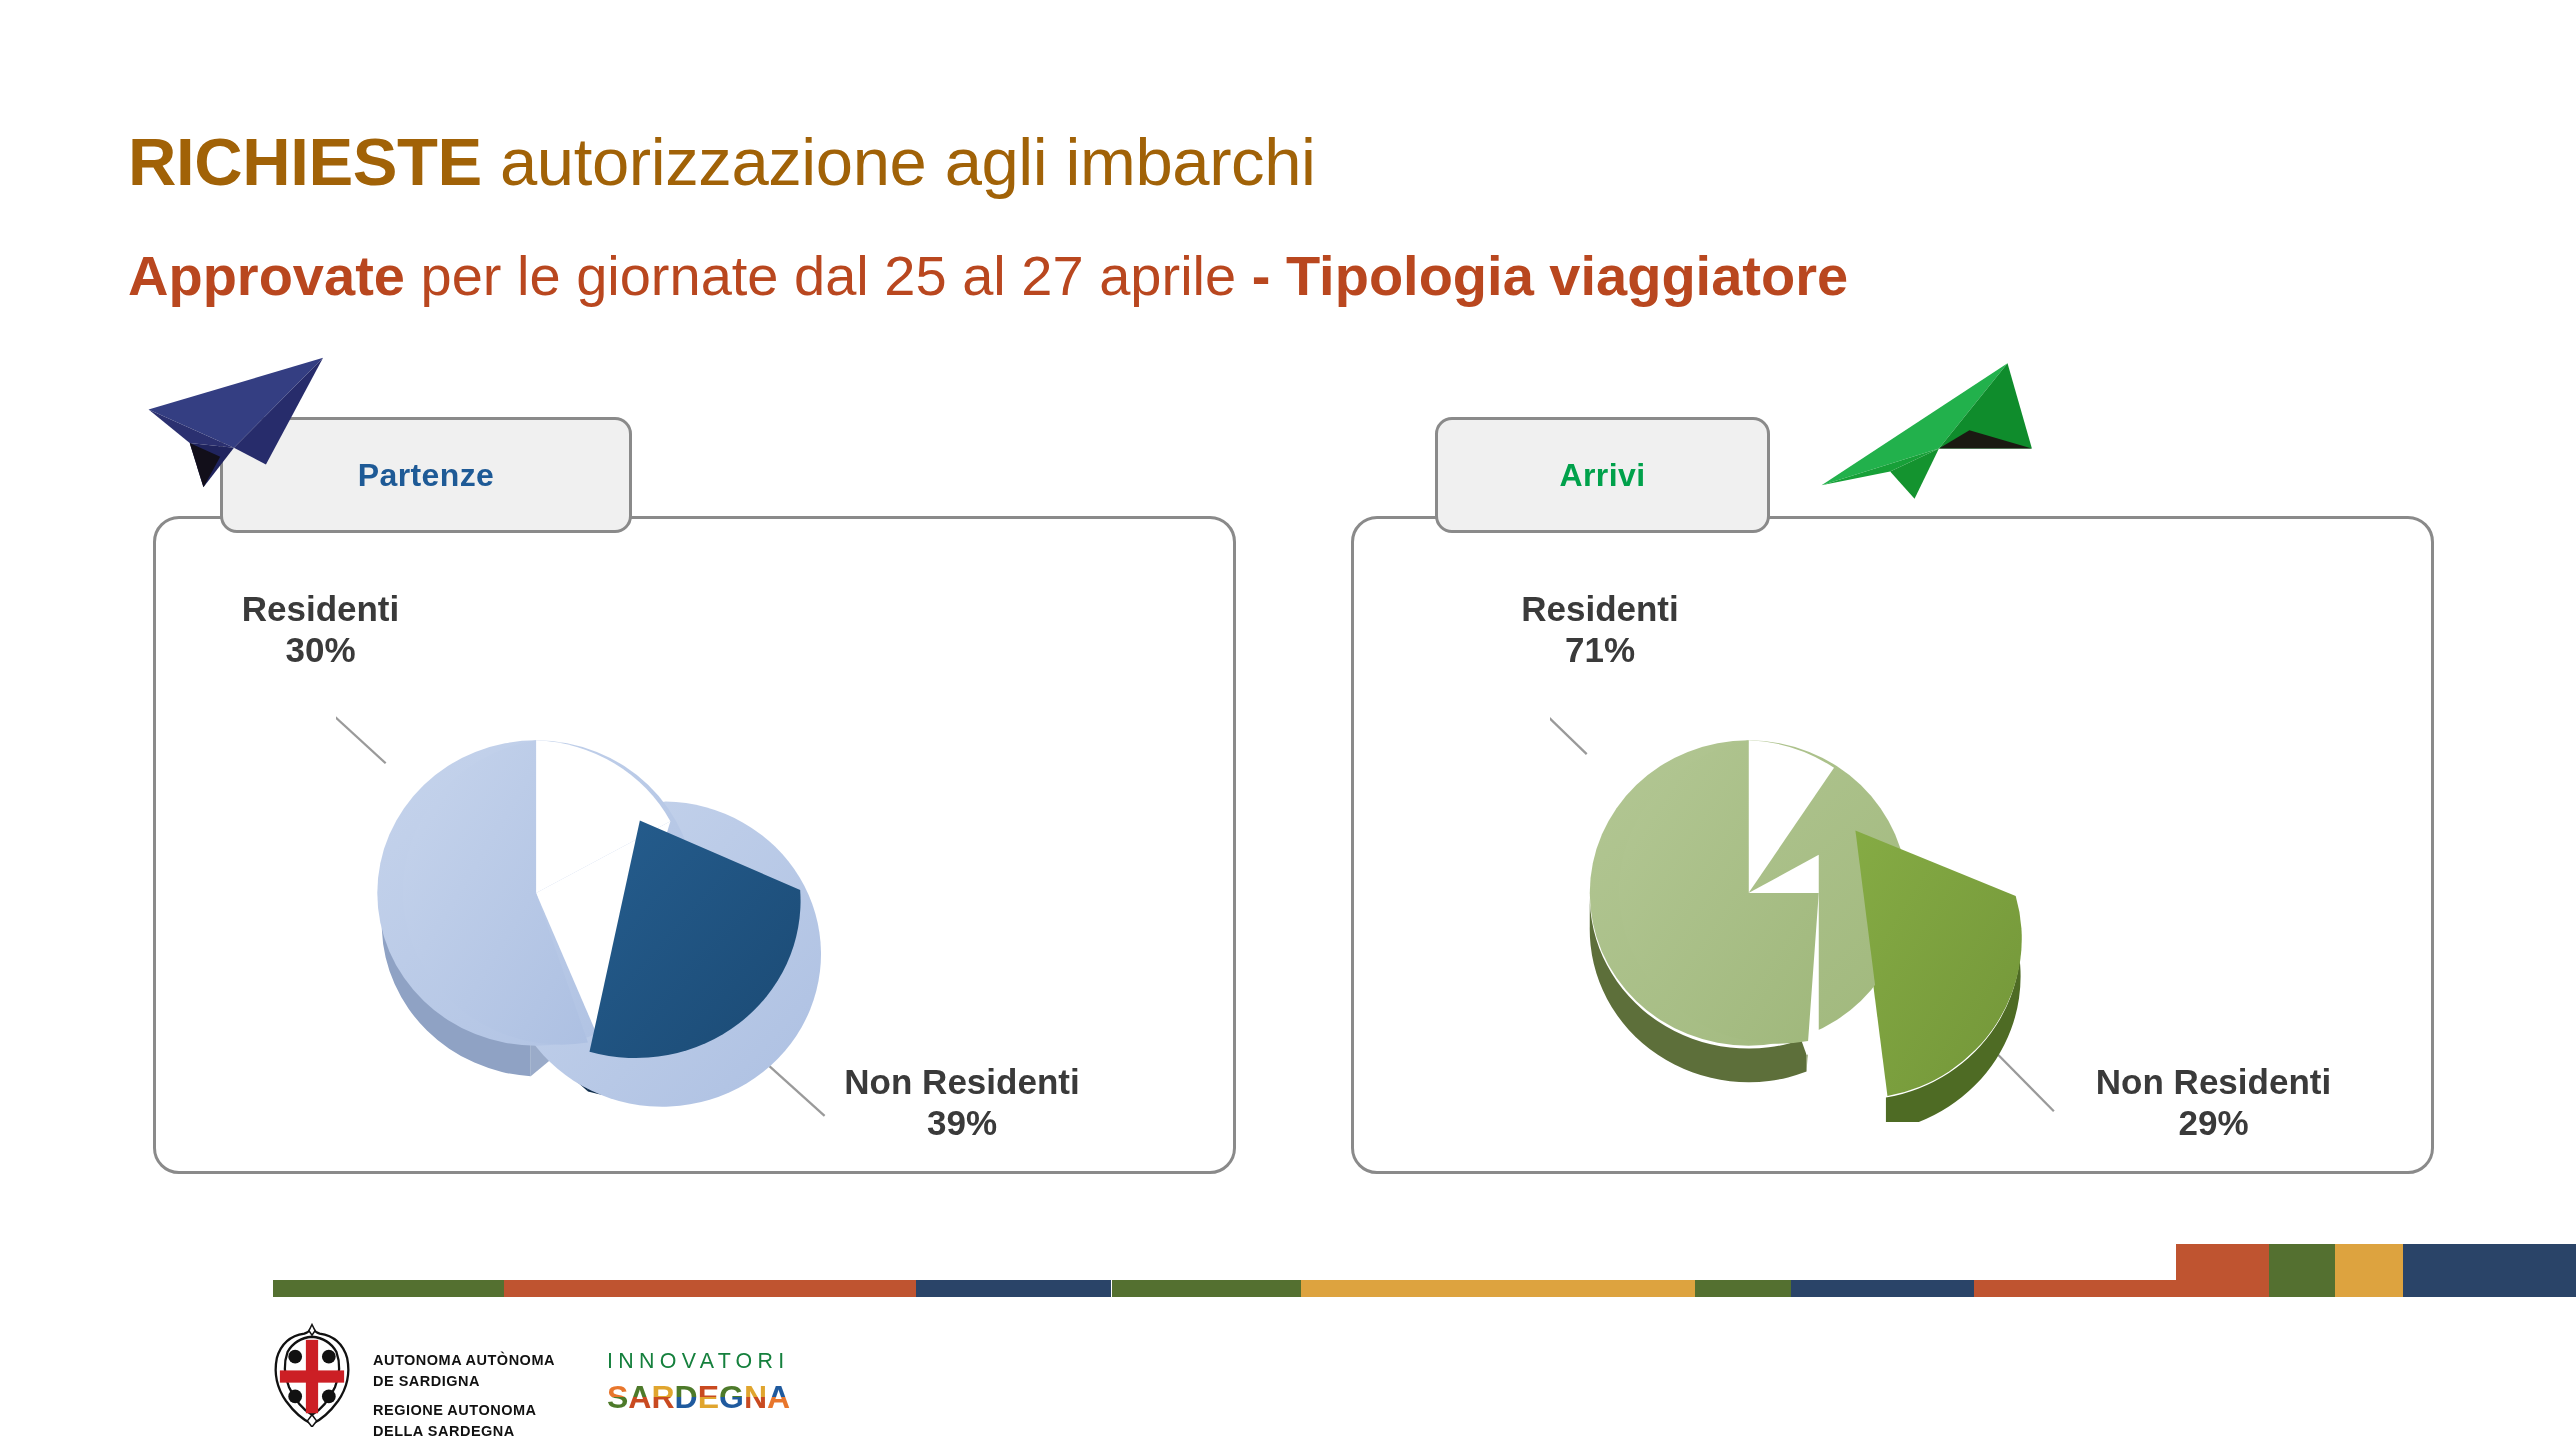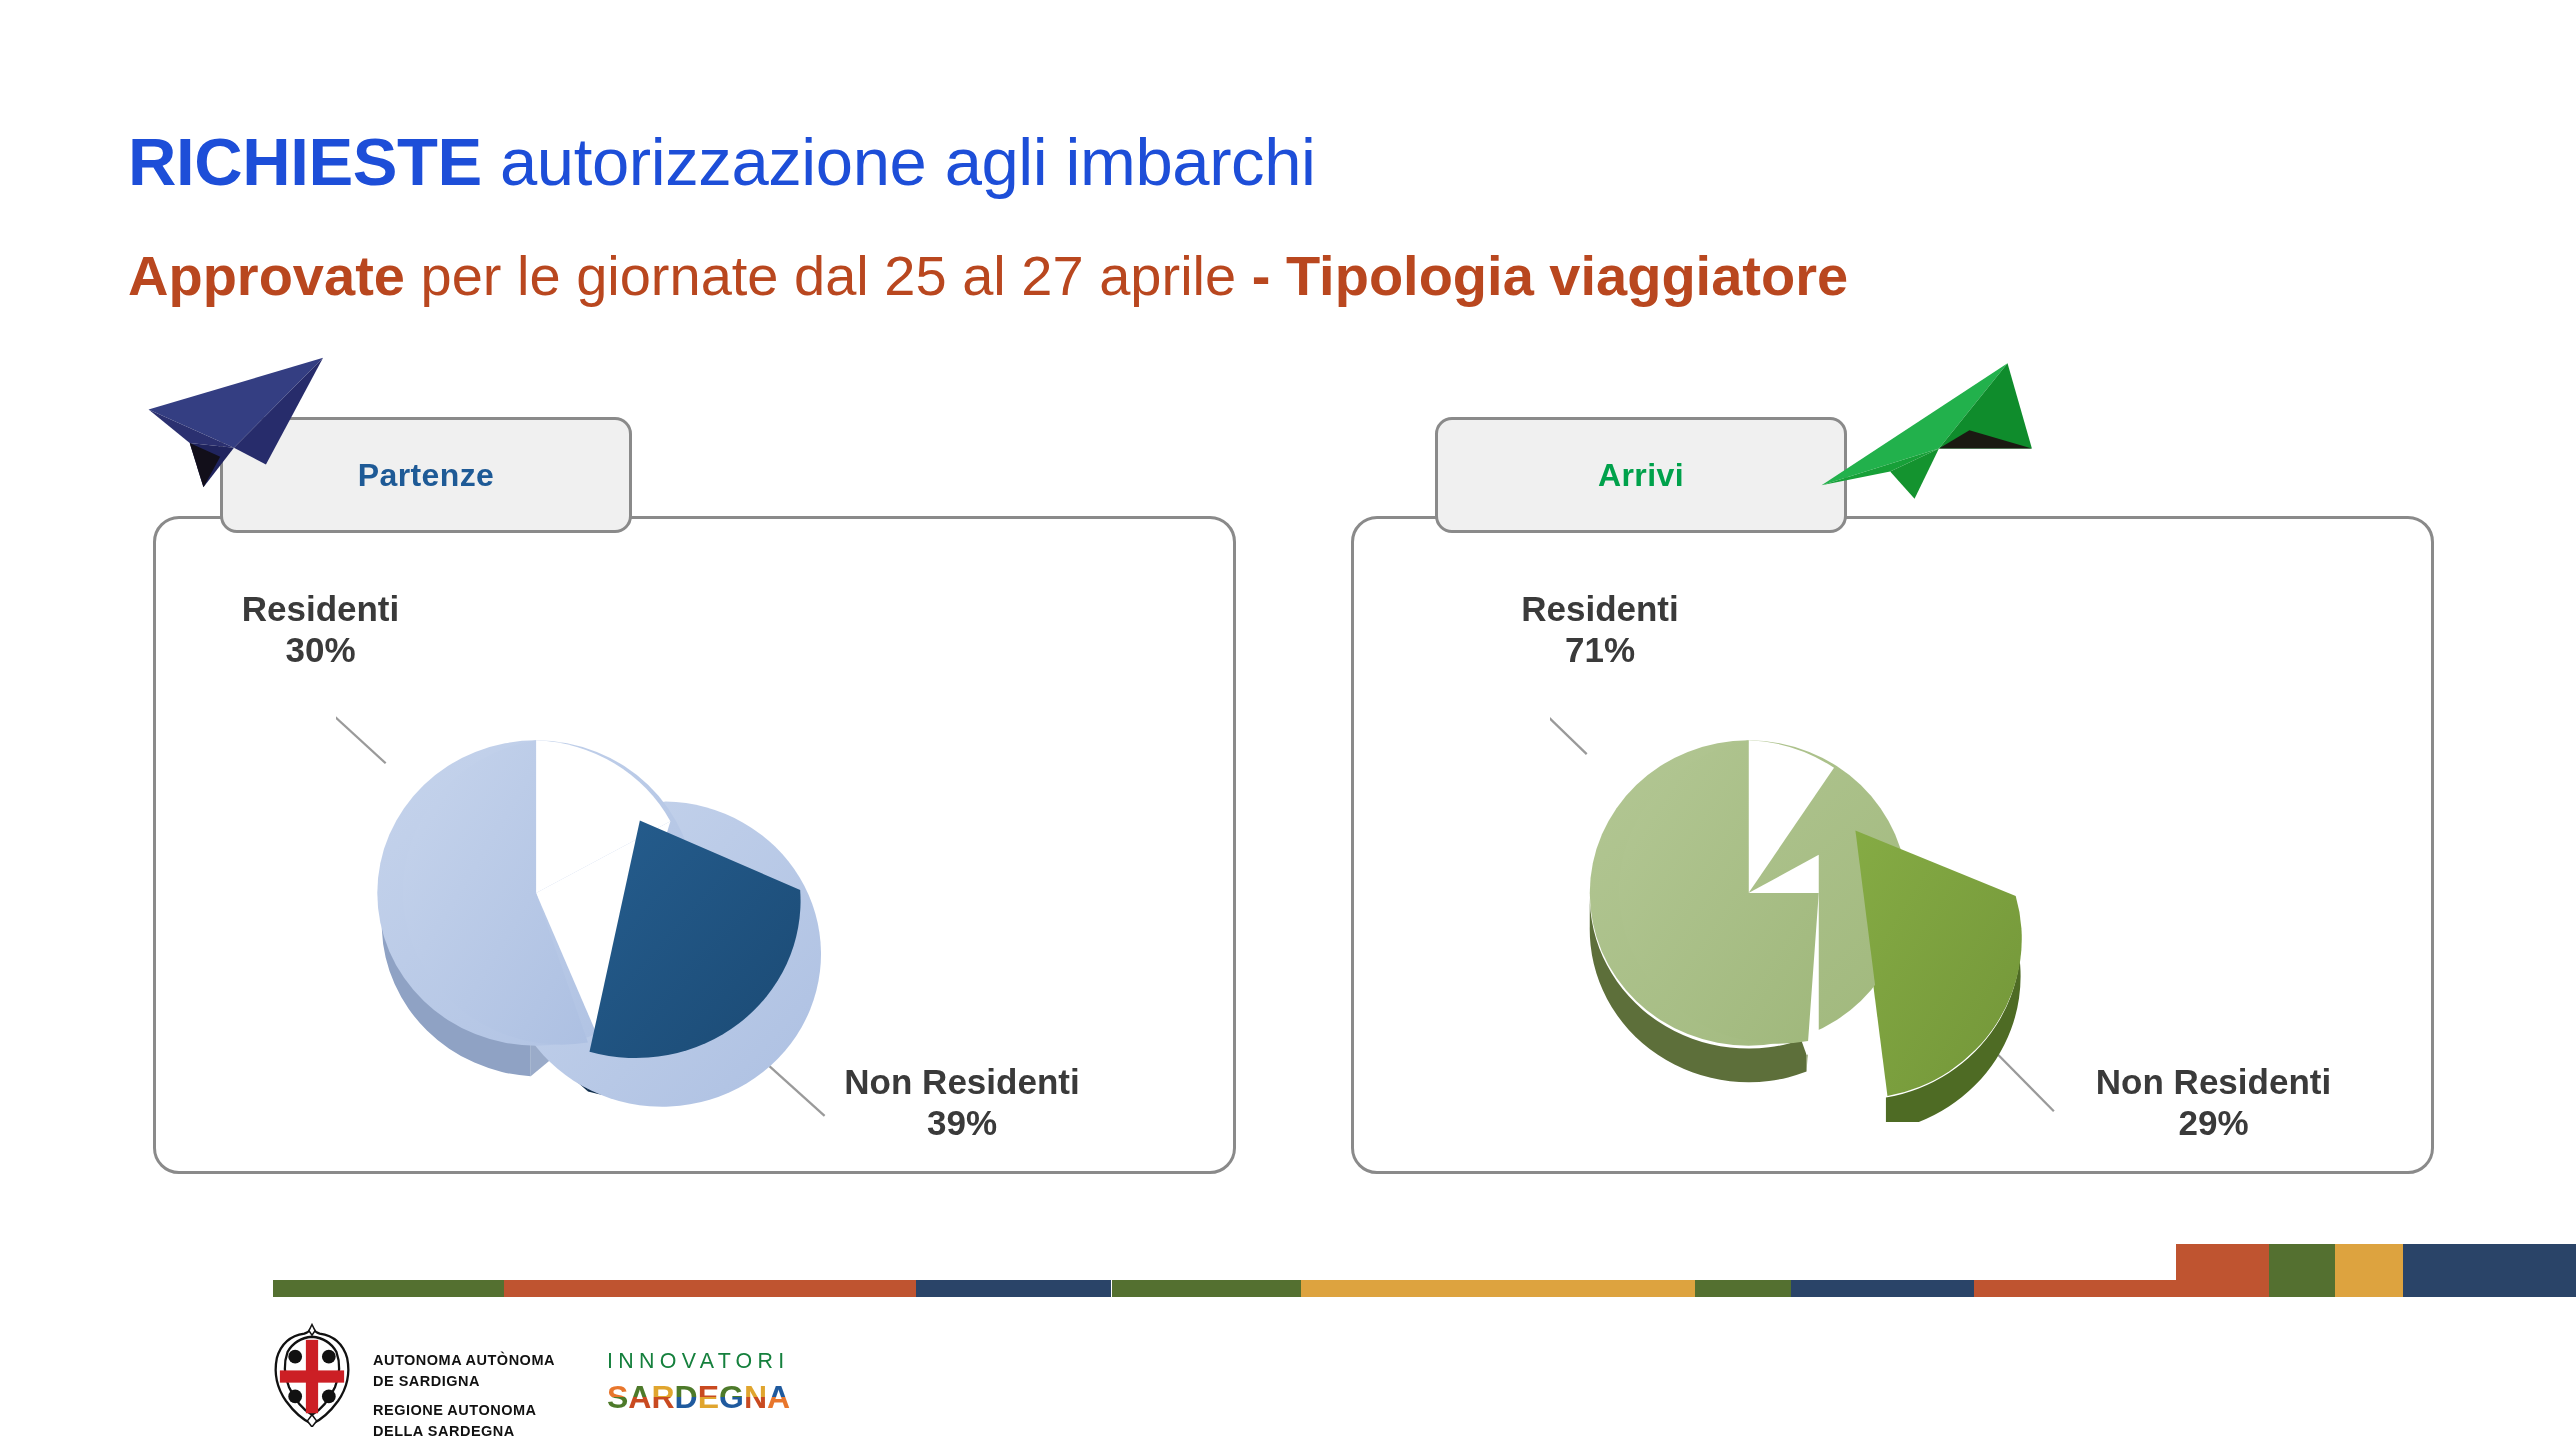--- a/index.html
+++ b/index.html
@@ -7,21 +7,21 @@
   body {
     width:2576px; height:1443px;
     font-family:"Liberation Sans", sans-serif;
     position:relative; overflow:hidden;
   }
 
   
   .title {
     position:absolute; left:128px; top:128px;
     font-size:67px; line-height:1.0;
-    color:#1d4ed8; white-space:nowrap;
+    color:#a16207; white-space:nowrap;
     letter-spacing:-0.4px;
   }
   .title .strong { font-weight:bold; }
   .title .light  { font-weight:normal; }
 
   .subtitle {
     position:absolute; left:128px; top:248px;
     font-size:56px; line-height:1.0;
     color:#b9471f; white-space:nowrap;
   }
@@ -40,21 +40,21 @@
 
   .tab {
     position:absolute;
     background:#f0f0f0;
     border:3.1px solid #8a8a8a;
     border-radius:17px;
     display:flex; align-items:center; justify-content:center;
     z-index:5;
   }
   #tab-left  { left:220px;  top:417px; width:412px; height:116px; }
-  #tab-right { left:1435px; top:417px; width:412px; height:116px; }
+  #tab-right { left:1435px; top:417px; width:335px; height:116px; }
 
   .tab-label { font-size:32px; font-weight:bold; letter-spacing:0.4px; }
   #tab-label-left  { color:#1e5a96; }
   #tab-label-right { color:#00a14b; }
 
   
   .plane { position:absolute; z-index:6; pointer-events:none; }
   #plane-left  { left:144px;  top:350px; width:221px; height:145px; }
   #plane-right { left:1817px; top:357px; width:221px; height:145px; }
 

